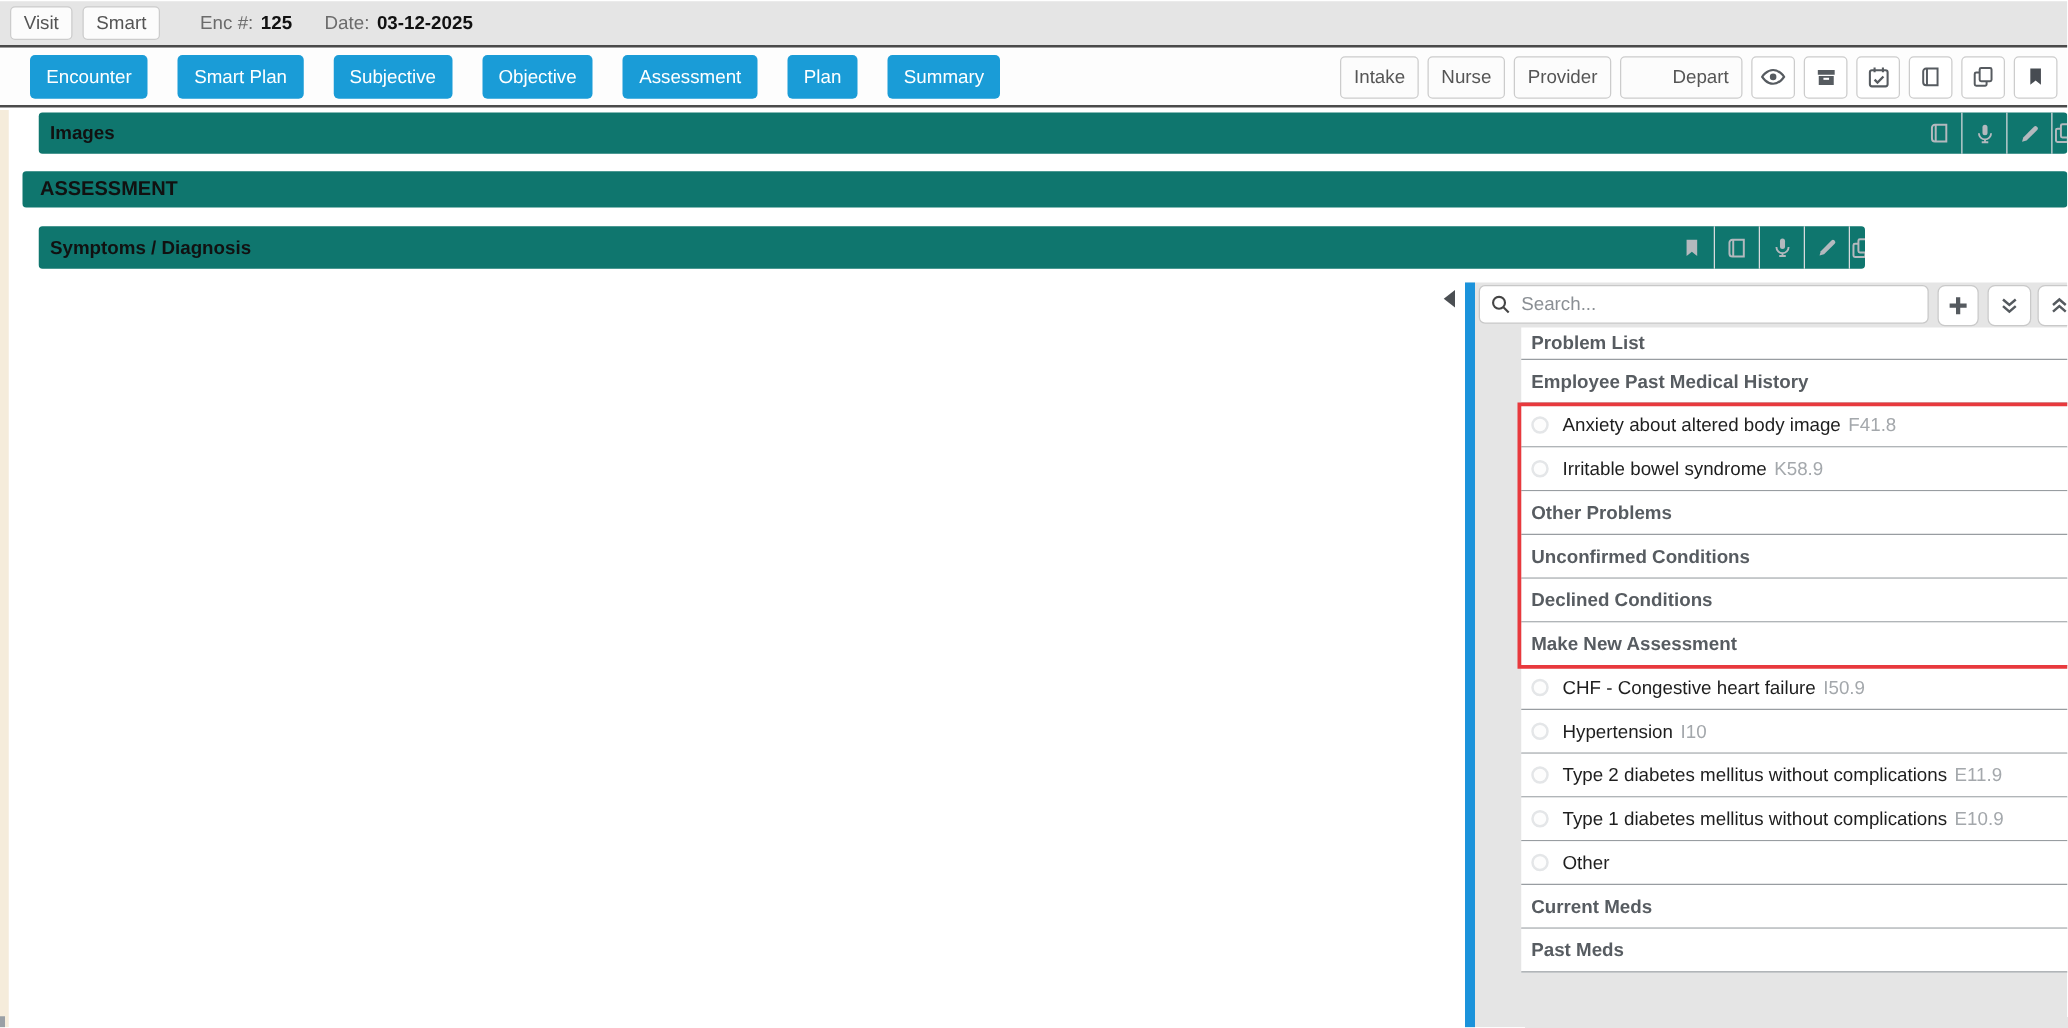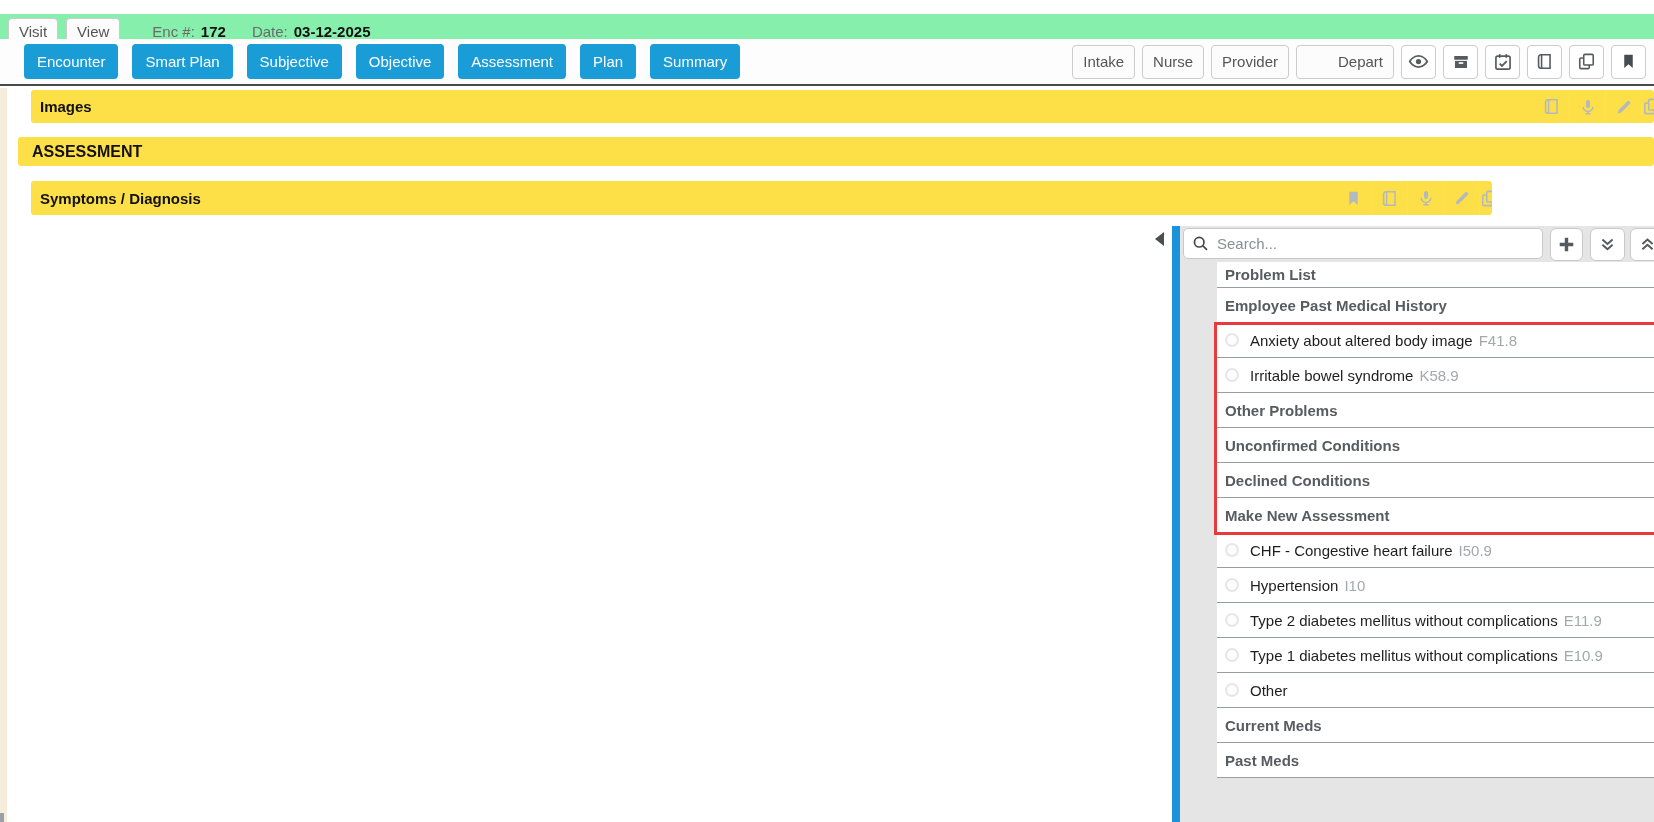--- a/index.html
+++ b/index.html
@@ -1,46 +1,46 @@
 <!DOCTYPE html>
 <html><head>
 <meta charset="utf-8">
 <style>
   * { box-sizing: border-box; margin: 0; padding: 0; }
   html,body { width:1654px; height:822px; }
   body { font-family:"Liberation Sans", sans-serif; background:#ffffff; position:relative; overflow:hidden; }
   .page { position:relative; width:1654px; height:822px; overflow:hidden; background:#fff; }
 
   
-  .topbar { position:absolute; left:0; top:14px; width:100%; height:37px; background:#86efac;
+  .topbar { position:absolute; left:0; top:1px; width:100%; height:37px; background:#e5e5e5;
             border-bottom:2px solid #4a4a4a; display:flex; align-items:center; padding-left:8px; }
   .btn-light { background:#fcfcfc; border:1px solid #cccccc; border-radius:4px; color:#555;
                font-size:15px; padding:4px 10px; margin-right:8px; cursor:pointer; font-family:inherit; }
   .enc-group { display:flex; align-items:center; margin-left:24px; font-size:15px; }
   .lbl { color:#6b6b6b; margin-right:6px; }
   .val { color:#111; font-weight:700; margin-right:26px; }
 
   
   .toolbar { position:absolute; left:0; top:39px; width:100%; height:47px; background:#fdfdfd;
              border-bottom:2px solid #4a4a4a; display:flex; align-items:center;
              justify-content:space-between; padding:0 8px; }
-  .nav-group { display:flex; gap:14px;padding-left:16px; }
+  .nav-group { display:flex; gap:24px;padding-left:16px; }
   .btn-blue { background:#1a9cd7; color:#fff; border:none; border-radius:4px; font-size:15px;
               height:35px; padding:0 13px; cursor:pointer; font-family:inherit; }
   .right-group { display:flex; gap:7px; align-items:center;justify-content:center; }
   .icon-btn { width:35px; height:34px; background:#fff; border:1px solid #ccc; border-radius:4px;
               display:flex; align-items:center; justify-content:center; color:#565b60; cursor:pointer; }
   .icon-btn.dark { color:#474c52; }
 
   
   .beige-strip { position:absolute; left:0; top:88px; width:7px; height:734px; background:#f5ecdb; }
   .corner-chip { position:absolute; left:0; bottom:0; width:4px; height:9px; background:#9aa0a6; }
 
   
-  .section-bar { position:absolute; background:#fde047; border-radius:3px; display:flex;
+  .section-bar { position:absolute; background:#0f766e; border-radius:3px; display:flex;
                  align-items:center; font-weight:700; color:#111; font-size:15px; }
   .bar-images   { left:31px; top:90px;  width:1623px; height:33px; padding-left:9px; }
   .bar-assess   { left:18px; top:137px; width:1636px; height:29px; padding-left:14px; font-size:16px; }
   .bar-symptoms { left:31px; top:181px; width:1461px; height:34px; padding-left:9px; }
   .bar-icons { margin-left:auto; display:flex; height:100%; align-items:stretch; color:#b6bability;}
   .bar-icons { color:#b4b9be; }
   .bar-cell { width:36px; display:flex; align-items:center; justify-content:center;
               border-left:1px solid #d8dadd; cursor:pointer; }
   .bar-cell:first-child { border-left:none; }
   .bar-cell.partial { width:13px; overflow:hidden; justify-content:flex-start; }
@@ -83,24 +83,24 @@
   .red-overlay { position:absolute; left:-3px; top:60px; width:453px; height:213px;
                  border:3px solid #e8393d; pointer-events:none; z-index:5; }
 </style>
 </head>
 <body>
 
 <div class="page">
 
   <div class="topbar">
     <button class="btn-light">Visit</button>
-    <button class="btn-light">View</button>
+    <button class="btn-light">Smart</button>
     <div class="enc-group">
       <span class="lbl">Enc #:</span>
-      <span class="val">172</span>
+      <span class="val">125</span>
       <span class="lbl">Date:</span>
       <span class="val">03-12-2025</span>
     </div>
   </div>
 
   <div class="toolbar">
     <div class="nav-group" id="nav-left">
         <button class="btn-blue">Encounter</button>
         <button class="btn-blue">Smart Plan</button>
         <button class="btn-blue">Subjective</button>

